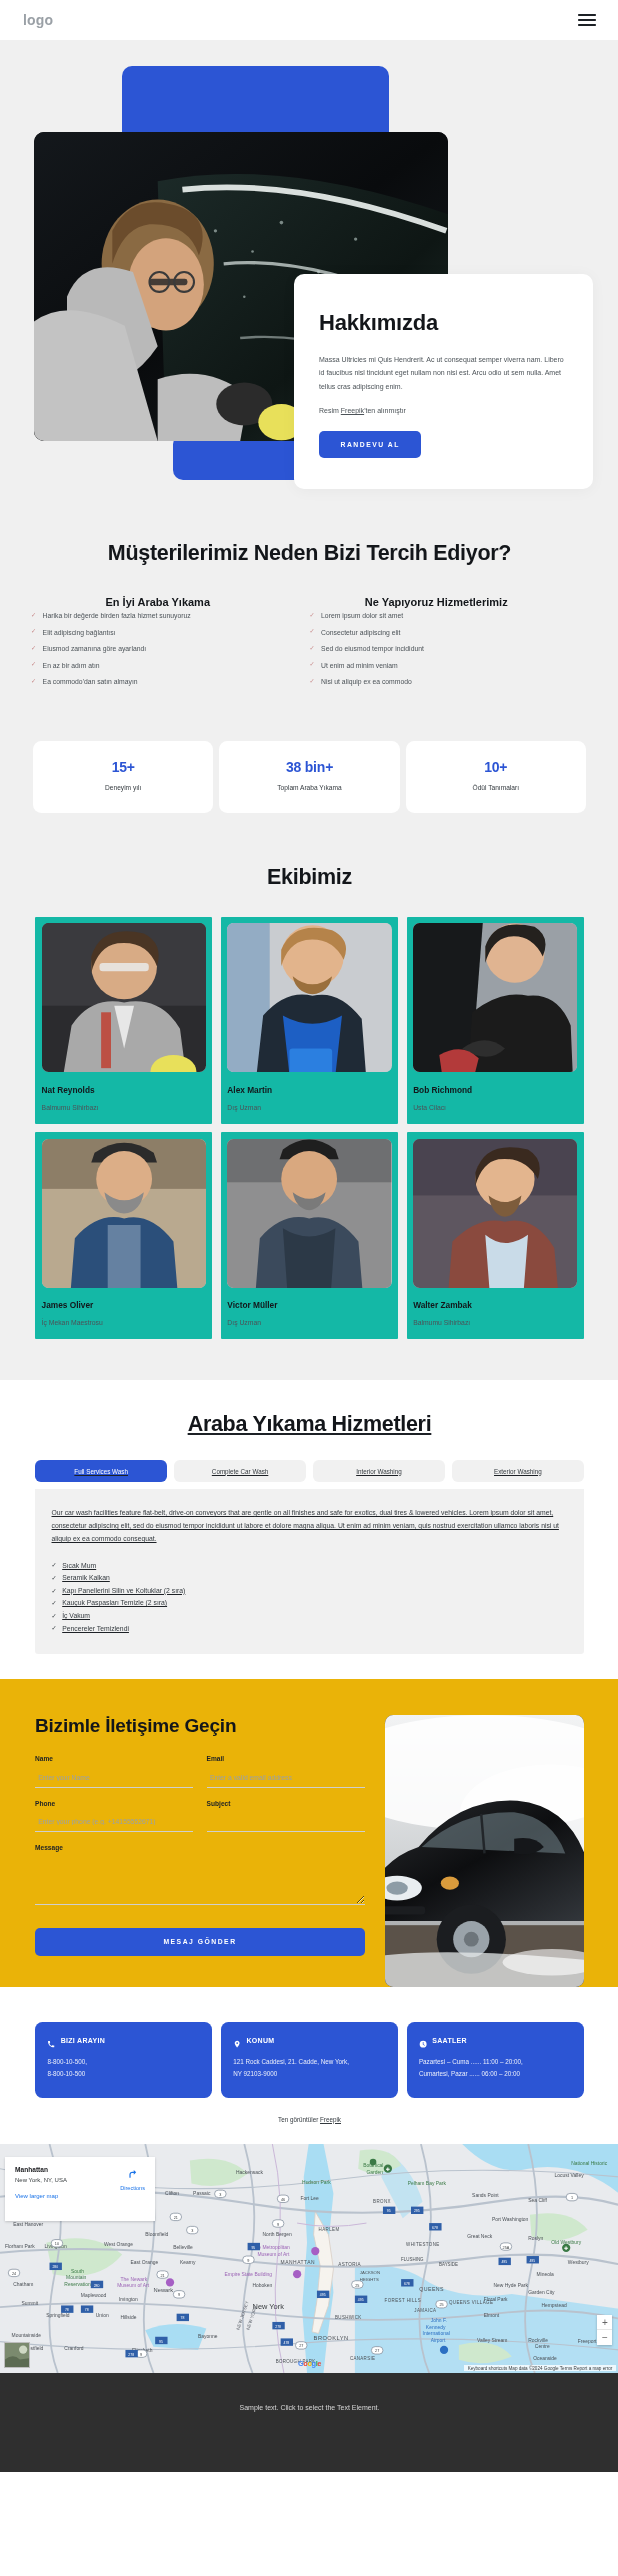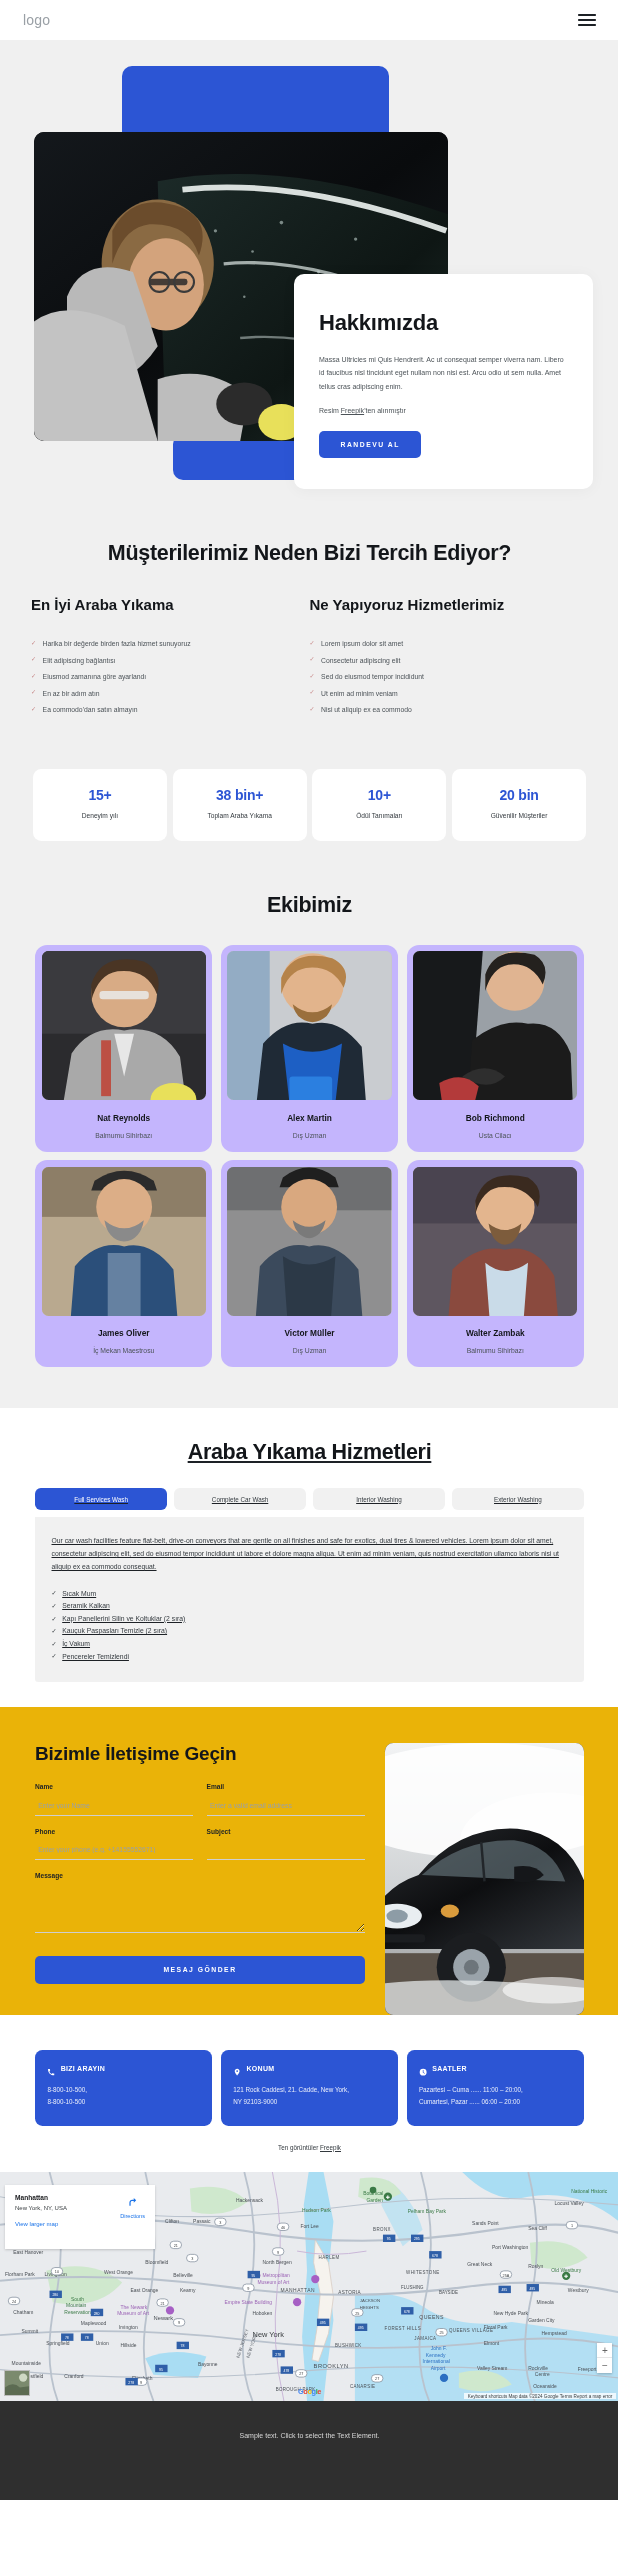--- a/index.html
+++ b/index.html
@@ -11,21 +11,21 @@
     -webkit-font-smoothing:antialiased;
   }
   .page { width:619px; position:relative; overflow:hidden; }
 
   
   .header {
     height:40px; background:#ffffff;
     display:flex; align-items:center; justify-content:space-between;
     padding:0 23px;
   }
-  .logo { font-size:14px; color:#9aa0a6; letter-spacing:0.2px; font-weight:400; }
+  .logo { font-size:14px; color:#9aa0a6; letter-spacing:0.2px; font-weight:700; }
   .burger { width:18px; display:flex; flex-direction:column; gap:2.9px; cursor:pointer; }
   .burger span { display:block; height:2.1px; background:#1d2126; border-radius:0.8px; }
 
   
   .hero {
     background:#f0f0f0; position:relative;
     padding-bottom:43px;
   }
   .hero-inner { position:relative; height:437px; }
   .blue-top {
@@ -68,21 +68,21 @@
 
   
   .why { background:#f0f0f0; padding:20px 0 38px; }
   .section-title {
     text-align:center; font-size:21.5px; font-weight:700; letter-spacing:-0.3px;
     line-height:1.28; color:#13161a;
   }
   .why .section-title { padding:0 40px; }
   .cols { display:flex; gap:0; padding:28px 31px 0 31px; }
   .col { width:50%; padding-right:25px; }
-  .col h3 { font-size:15px; font-weight:700; color:#13161a; margin-bottom:23px; }
+  .col h3 { font-size:11px; font-weight:700; color:#13161a; margin-bottom:0;text-align:center; }
   .col ul { list-style:none; }
   .col li {
     font-size:6.8px; color:#4c5358; padding:3.7px 0 3.7px 11.6px;
     position:relative; line-height:1.35;
   }
   .col li .tick { position:absolute; left:0; top:3.3px; color:#c98c8c; font-size:6.2px; }
 
   
   .stats { background:#f0f0f0; padding:13.2px 33px 38px; display:flex; gap:5.8px; }
   .stat {
@@ -93,22 +93,22 @@
   .stat .lbl { font-size:6.6px; color:#33393e; margin-top:9px; }
 
   
   .team { background:#f0f0f0; padding:13.2px 0 41px; }
   .team .section-title { margin-bottom:25px; }
   .team-grid {
     display:grid; grid-template-columns:repeat(3,1fr); gap:8.3px;
     padding:0 35px;
   }
   .member {
-    background:#c4b5fd; border-radius:12px; padding:6.6px 6.6px 13.2px;
-    text-align:center;
+    background:#14b8a6; border-radius:1px; padding:6.6px 6.6px 13.2px;
+    text-align:left;
   }
   .member .photo {
     width:100%; height:149px; border-radius:6.6px; overflow:hidden;
     background:#c8c8c8; display:block;
   }
   .member .photo .ph { width:100%; height:100%; display:block; }
   .member .name { font-size:8.3px; font-weight:700; color:#13161a; margin-top:12.4px; }
   .member .role { font-size:6.8px; color:#4c5358; margin-top:9px; }
 
   
@@ -326,24 +326,20 @@
       <div class="num">15+</div>
       <div class="lbl">Deneyim yılı</div>
     </div>
     <div class="stat">
       <div class="num">38 bin+</div>
       <div class="lbl">Toplam Araba Yıkama</div>
     </div>
     <div class="stat">
       <div class="num">10+</div>
       <div class="lbl">Ödül Tanımaları</div>
-    </div>
-    <div class="stat">
-      <div class="num">20 bin</div>
-      <div class="lbl">Güvenilir Müşteriler</div>
     </div>
   </div>
 
   <div class="team">
     <h2 class="section-title">Ekibimiz</h2>
     <div class="team-grid">
 
       <div class="member">
         <div class="photo">
           <svg class="ph" viewBox="0 0 100 130" preserveAspectRatio="xMidYMid slice">

